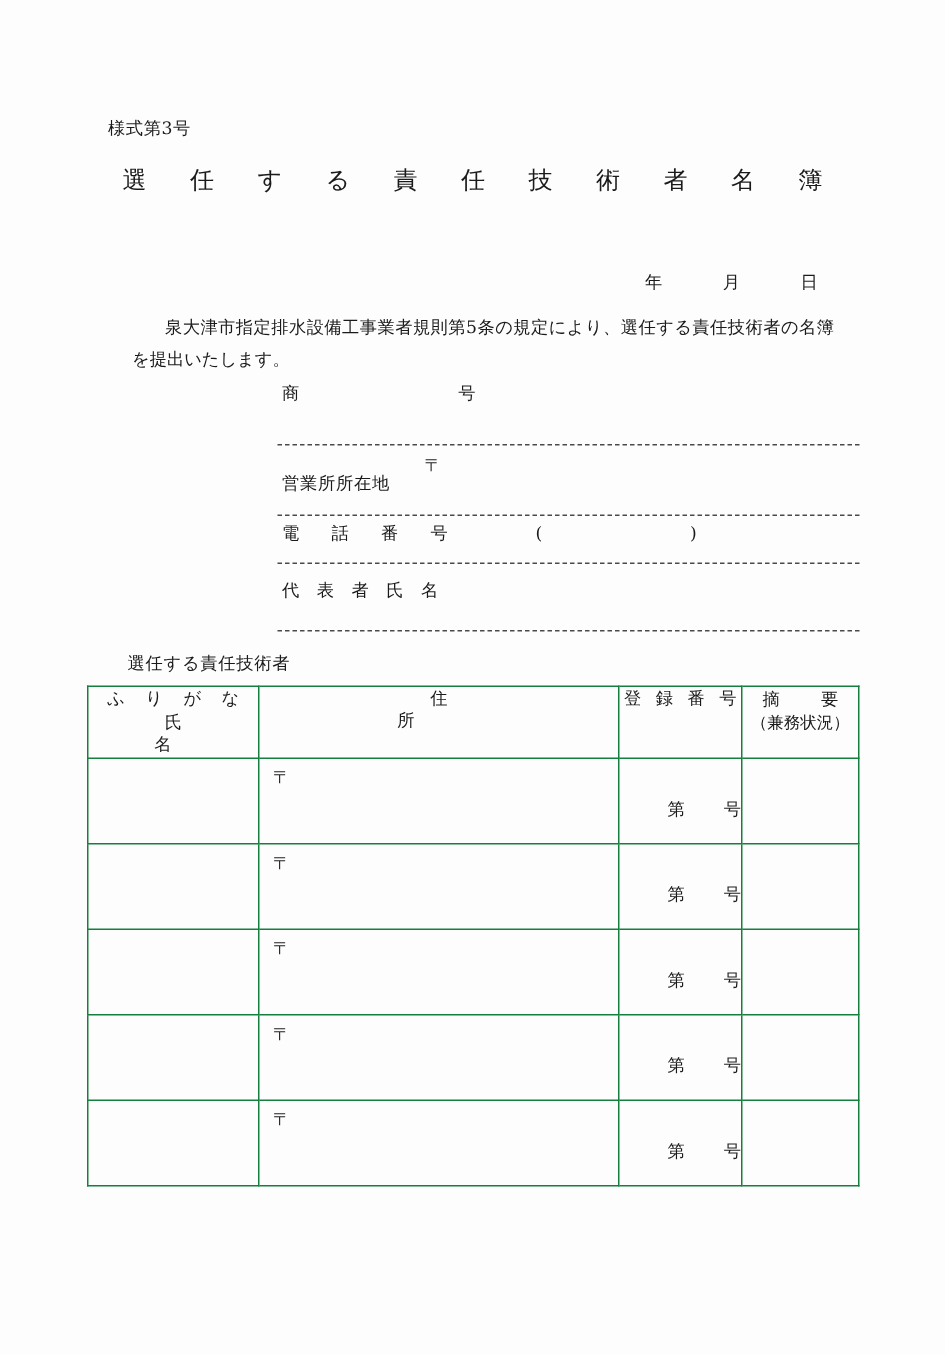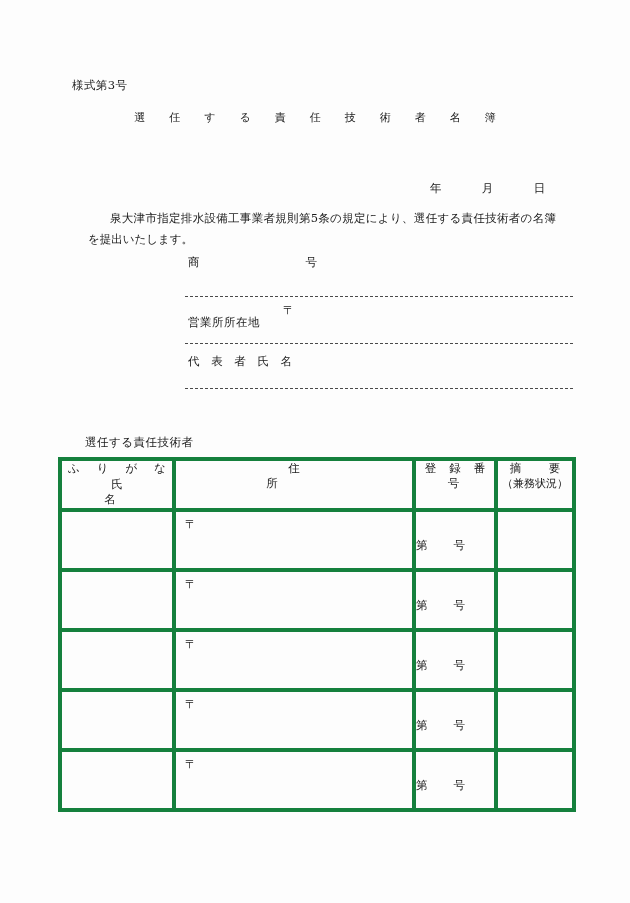--- a/index.html
+++ b/index.html
@@ -23,21 +23,21 @@
   
   .abs { position: absolute; white-space: nowrap; }
   .form-no {
     left: 72px; top: 78px;
     font-size: 11.5px;
     letter-spacing: 0.4px;
   }
   .doc-title {
     left: 0; right: 0; top: 110px;
     text-align: center;
-    font-size: 11px;
+    font-size: 16px;
     letter-spacing: 6.5px;
     text-indent: 6.5px;
     white-space: nowrap;
     position: absolute;
   }
   .date-line {
     left: 430px; top: 145px;
     font-size: 11.5px;
     letter-spacing: 1px;
     margin-top: 36px;
@@ -128,26 +128,25 @@
   }
   table.roster {
     position: absolute;
     left: 58px; top: 457px;
     width: 514px;
     border-collapse: collapse;
     table-layout: fixed;
   }
   table.roster th,
   table.roster td {
-    border: 4px solid #15803d;
+    border: 1px solid #15803d;
     padding: 0;
     vertical-align: top;
     font-weight: normal;
     font-size: 11.5px;
-    font-family: Liberation Mono, monospace;
   }
   .col-kana  { width: 114px; }
   .col-addr  { width: 240px; }
   .col-reg   { width: 82px;  }
   .col-note  { width: 78px;  }
 
   thead th { height: 40px; text-align: center; vertical-align: middle; }
   .th-kana-inner {
     line-height: 1.35;
     text-align: center;
@@ -159,21 +158,21 @@
   .th-note-inner { line-height: 1.4; }
   .th-note-inner .l1 { letter-spacing: 8px; text-indent: 8px; display: block; }
   .th-note-inner .l2 { display: block; font-size: 11px; }
 
   tbody td { height: 56px; }
   .cell-postal {
     padding: 5px 0 0 9px;
     font-size: 11.5px;
   }
   .cell-reg {
-    text-align: left;
+    text-align: right;
     padding-top: 26px;
     font-size: 11.5px;
   }
   .cell-reg .dai { margin-right: 26px; }
 
   
   .attach {
     position: absolute;
     left: 74px; top: 785px;
     font-size: 11.5px;
@@ -207,20 +206,25 @@
       <span class="lbl">商　　　　号</span>
       <div class="dotted"></div>
     </div>
 
     <div class="info-row row-office">
       <span class="postal">〒</span>
       <span class="lbl">営業所所在地</span>
       <div class="dotted"></div>
     </div>
 
+    <div class="info-row row-tel">
+      <span class="lbl">電　話　番　号</span>
+      <span class="paren">(　　　)</span>
+      <div class="dotted"></div>
+    </div>
 
     <div class="info-row row-rep">
       <span class="lbl">代 表 者 氏 名</span>
       <div class="dotted"></div>
     </div>
 
   </div>
 
   <div class="table-caption">選任する責任技術者</div>
 

